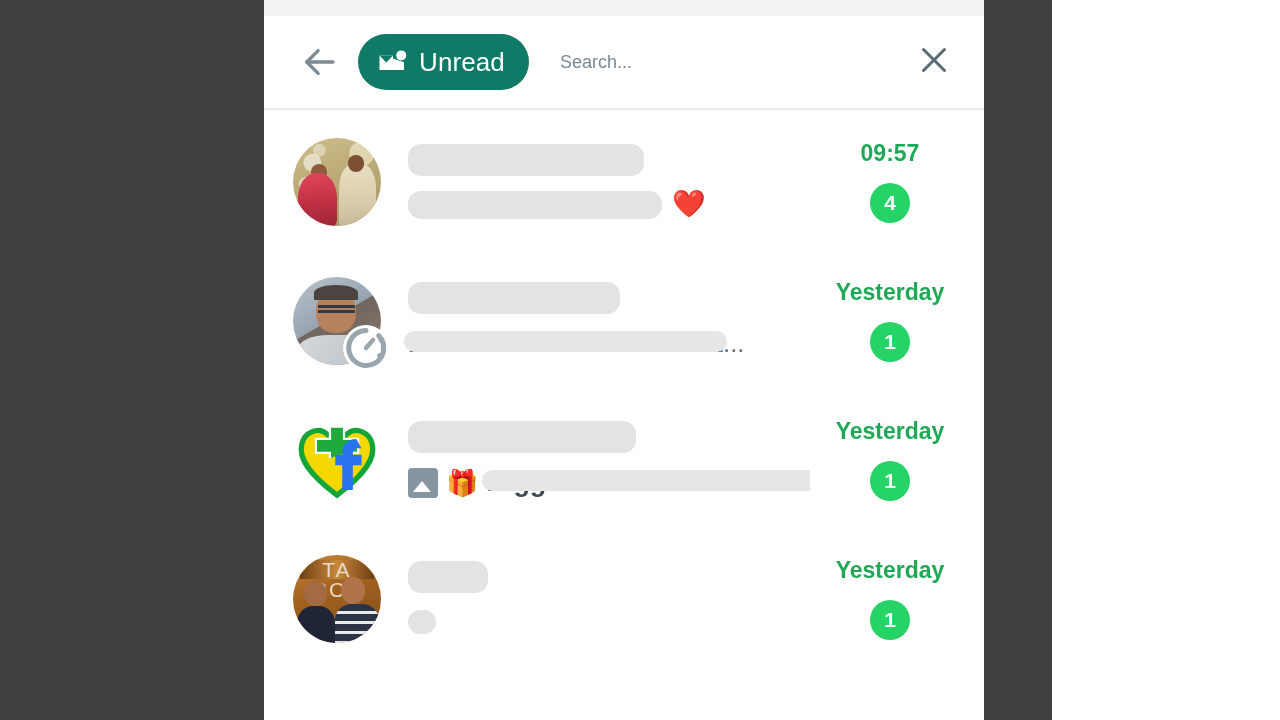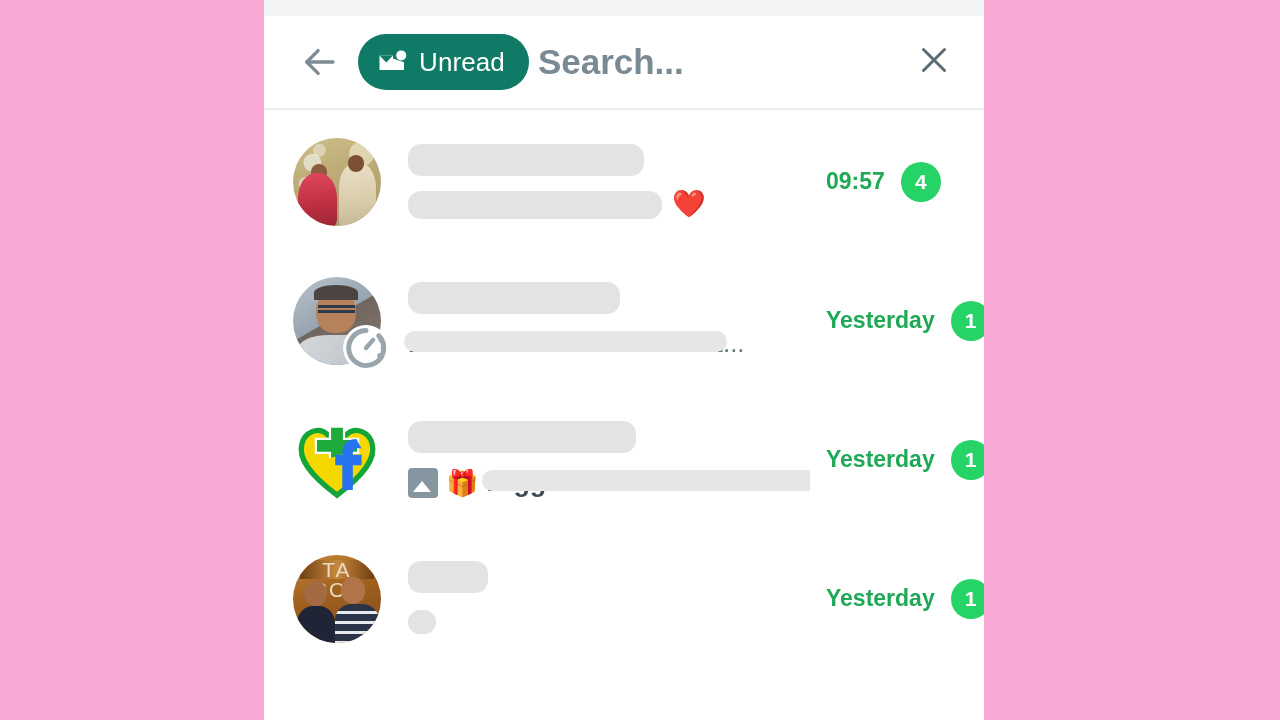--- a/index.html
+++ b/index.html
@@ -7,23 +7,23 @@
   html, body {
     width: 1280px;
     height: 720px;
     overflow: hidden;
     background: #ffffff;
     font-family: "Liberation Sans", sans-serif;
   }
 
   #root {
     position: relative;
-    width: 1280px;
+    width: 1052px;
     height: 720px;
-    background: #f9a8d4;
+    background: #404040;
   }
 
   
   .panel {
     position: absolute;
     left: 264px;
     top: 0;
     width: 720px;
     height: 720px;
     background: #ffffff;
@@ -76,29 +76,28 @@
     font-size: 26px;
     letter-spacing: .1px;
     flex: 0 0 auto;
     cursor: pointer;
     white-space: nowrap;
   }
   .unread-chip .chip-icon { display: flex; align-items: center; }
 
   .search-input {
     flex: 1 1 auto;
-    margin-left: 9px;
+    margin-left: 31px;
     border: none;
     outline: none;
     background: transparent;
     font-family: "Liberation Sans", sans-serif;
-    font-size: 35px;
+    font-size: 18px;
     color: #3b4a54;
     min-width: 0;
-    font-weight: bold;
   }
   .search-input::placeholder { color: #7a8a94; opacity: 1; }
 
   .close-btn {
     width: 48px;
     height: 48px;
     display: flex;
     align-items: center;
     justify-content: center;
     flex: 0 0 auto;
@@ -309,21 +308,21 @@
   }
 
   .emoji { font-size: 26px; line-height: 1; flex: 0 0 auto; }
   .emoji.heart { font-size: 27px; margin-left: 10px; }
 
   
   .chat-meta {
     flex: 0 0 auto;
     width: 128px;
     display: flex;
-    flex-direction: row;
+    flex-direction: column;
     align-items: center;
     gap: 16px;
   }
   .chat-time {
     font-size: 23px;
     font-weight: bold;
     color: #1fa855;
     white-space: nowrap;
   }
   .unread-badge {

